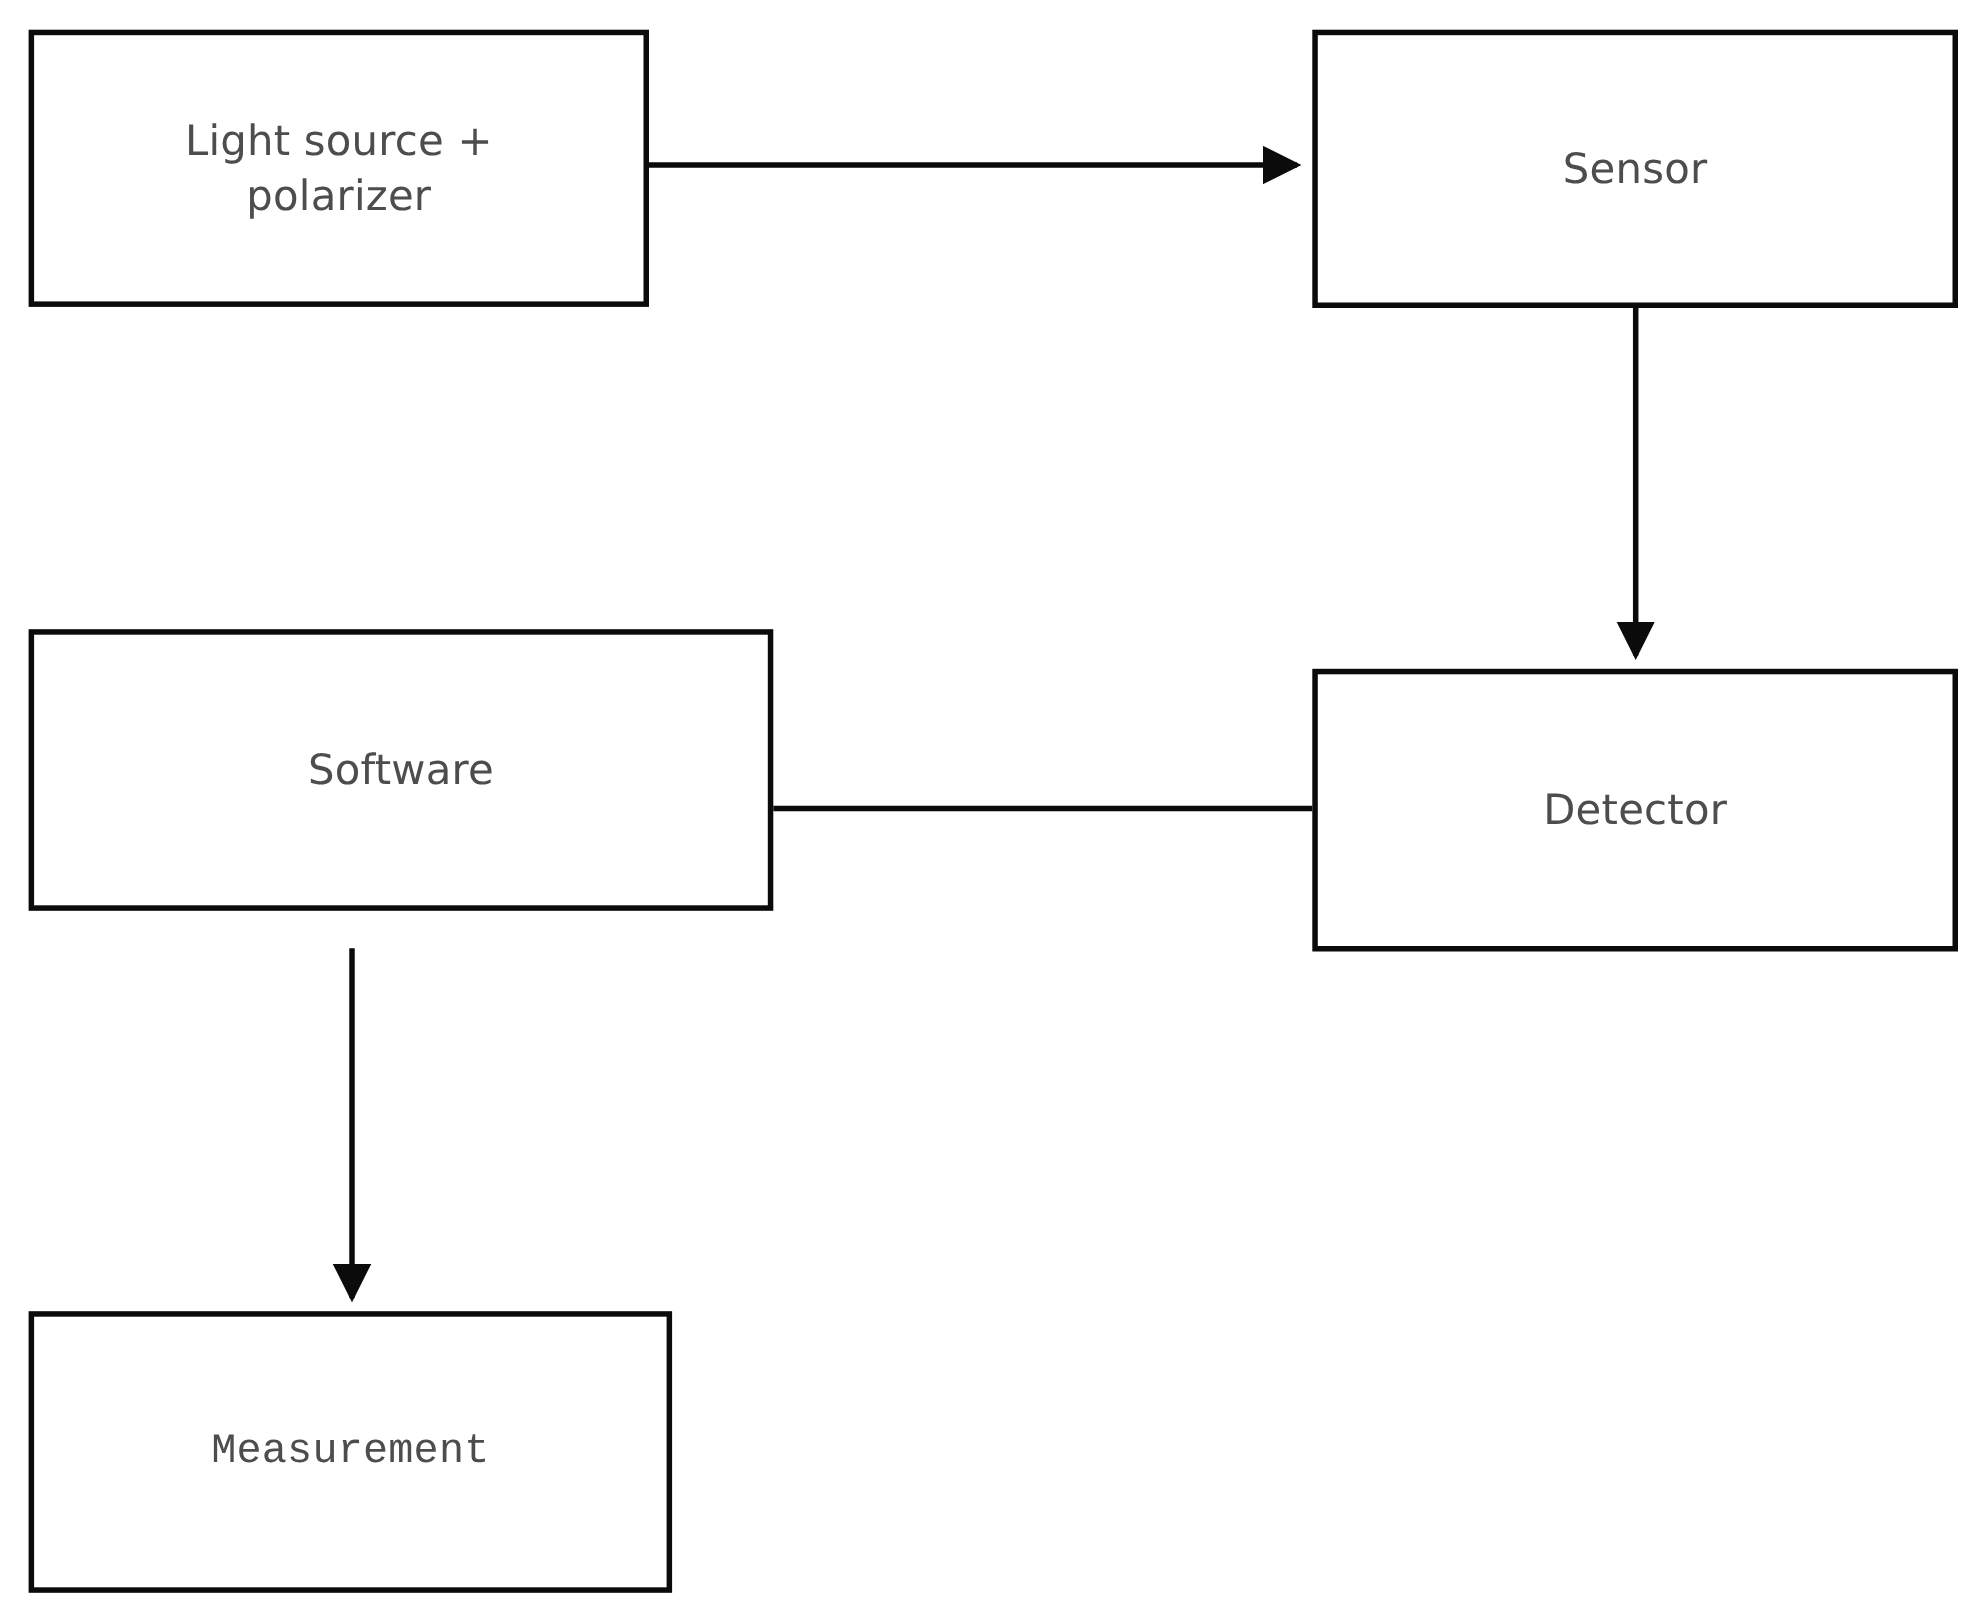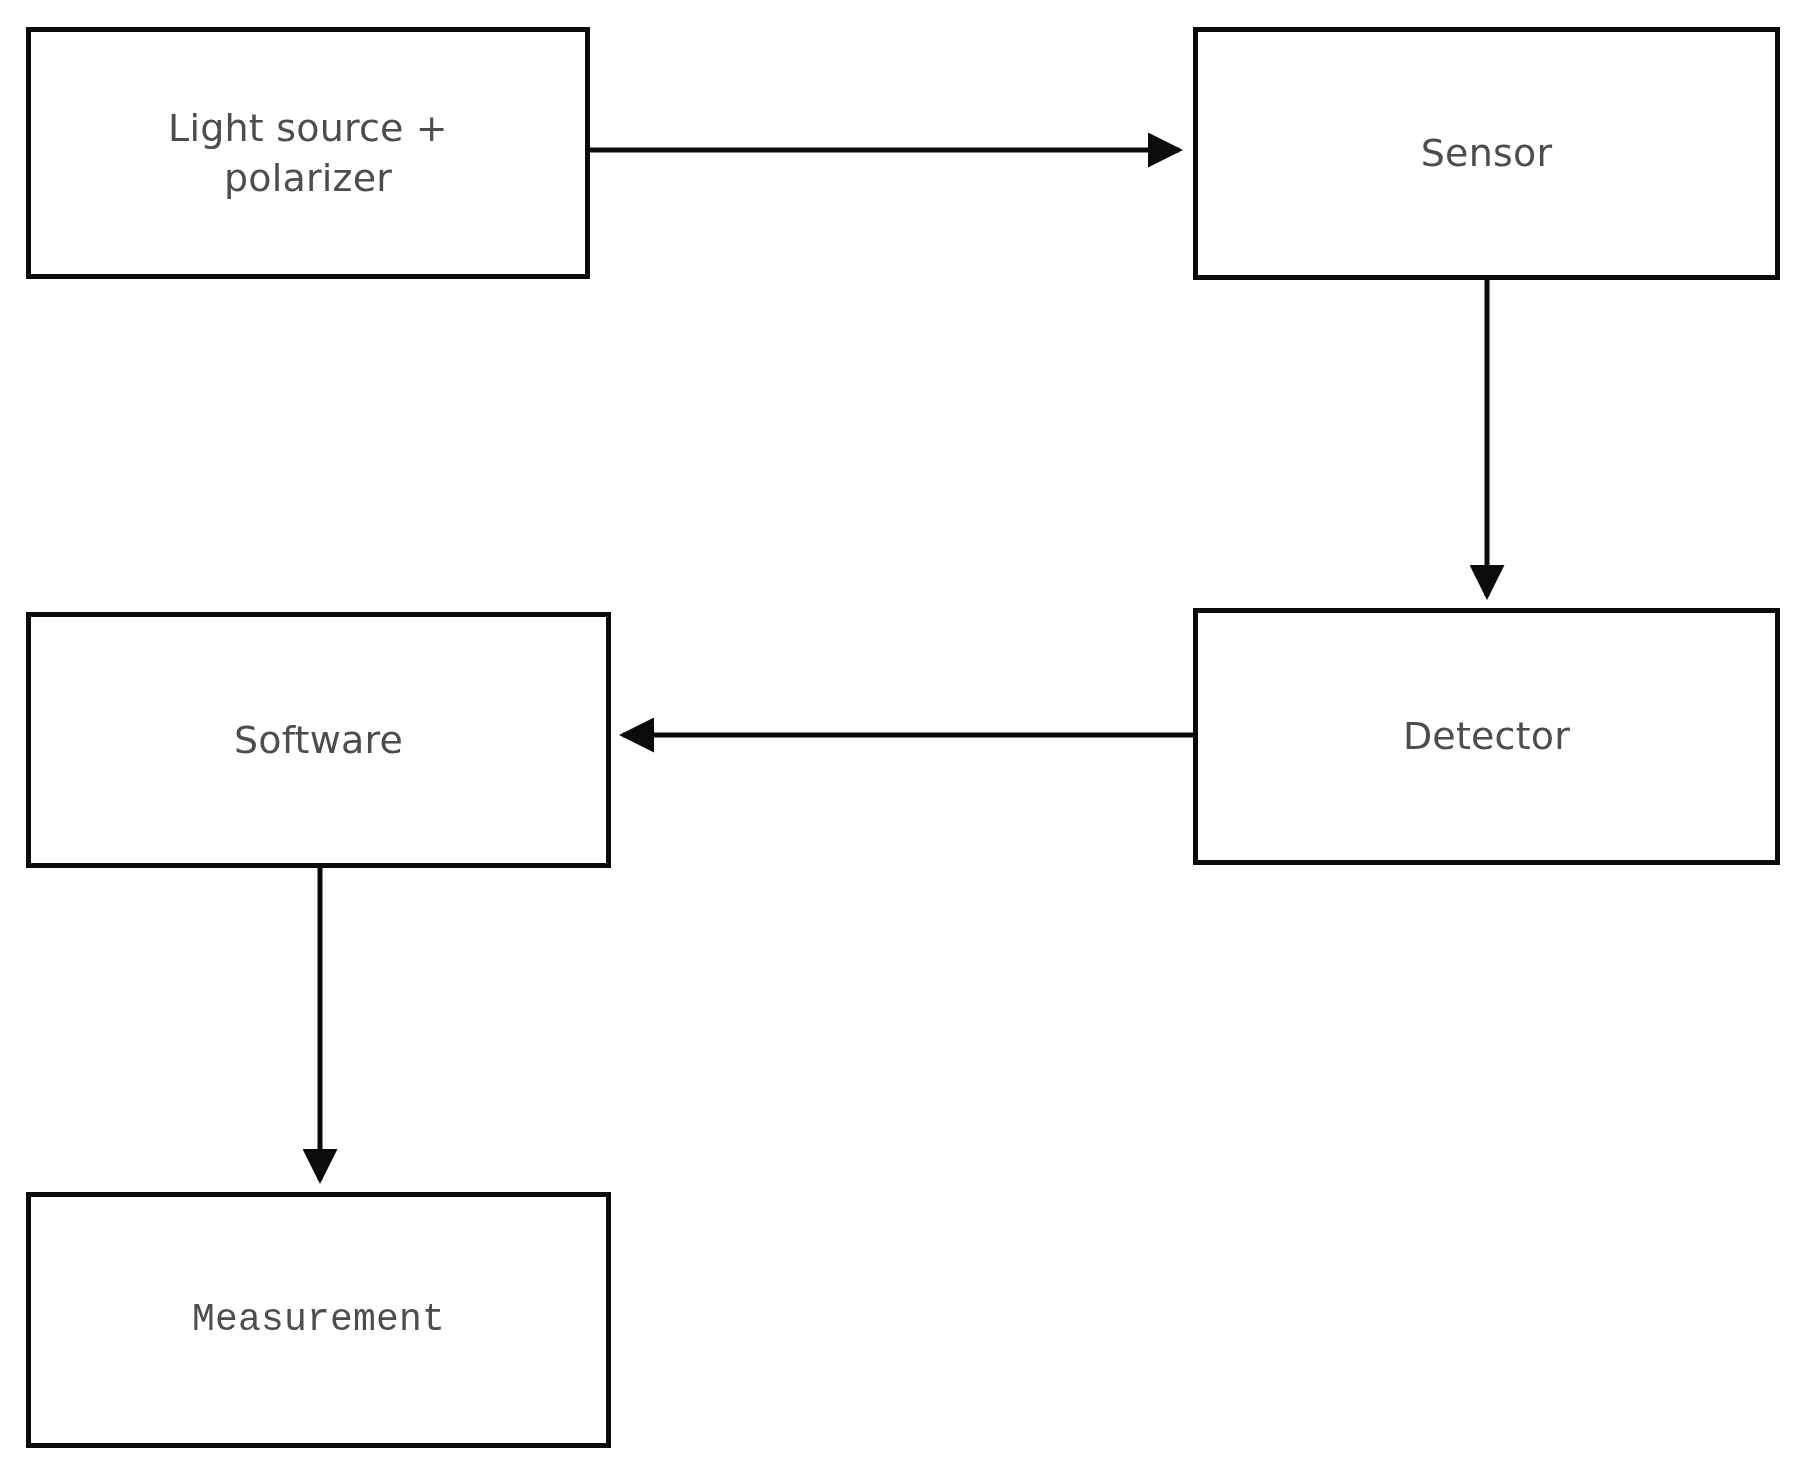--- a/index.html
+++ b/index.html
@@ -37,21 +37,21 @@
     color: #4d4d4d;
     font-size: 38px;
     line-height: 1.32;
     font-weight: 400;
     letter-spacing: 0.2px;
     white-space: pre-line;
     padding: 0 14px;
   }
   #node-light-source { left: 26px;   top: 27px;   width: 564px; height: 252px; }
   #node-sensor       { left: 1193px; top: 27px;   width: 587px; height: 253px; }
-  #node-software     { left: 26px;   top: 612px;  width: 585px; height: 256px; text-align: center; }
+  #node-software     { left: 26px;   top: 572px;  width: 677px; height: 256px; text-align: center; }
   #node-detector     { left: 1193px; top: 608px;  width: 587px; height: 257px; }
   #node-measurement  { left: 26px;   top: 1192px; width: 585px; height: 256px; font-family: Liberation Mono, monospace; }
 </style>
 </head>
 <body>
 
 <div id="canvas">
 
   <svg class="flow-svg" viewBox="0 0 1806 1470" xmlns="http://www.w3.org/2000/svg">
     <defs>

